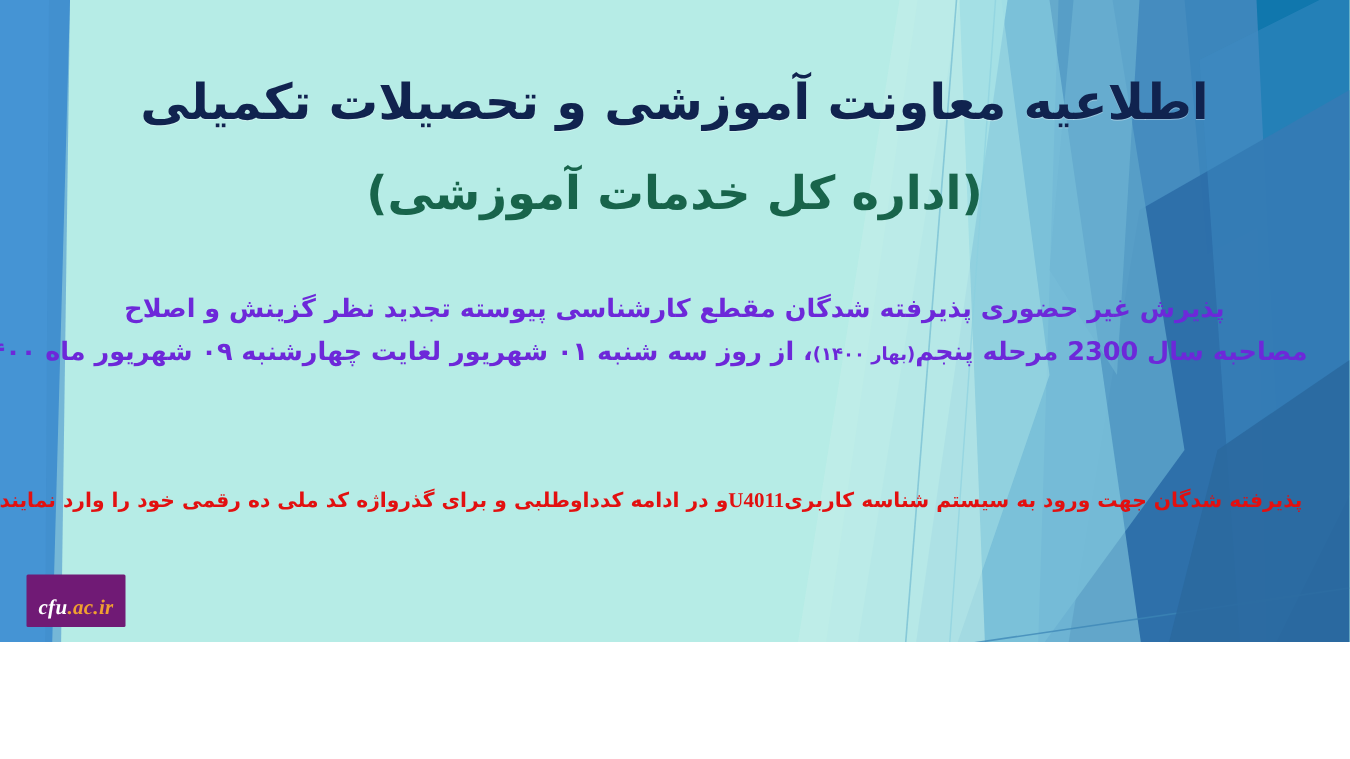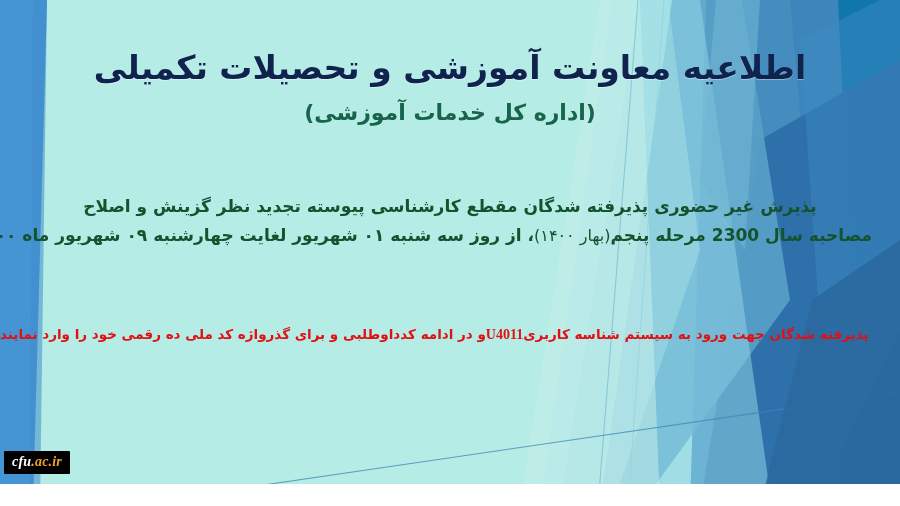--- a/index.html
+++ b/index.html
@@ -4,21 +4,21 @@
 <title>Announcement Slide</title>
 <style>
   html, body {
     margin: 0;
     padding: 0;
     background: #ffffff;
   }
   #slide {
     position: relative;
     width: 900px;
-    height: 484px;
+    height: 428px;
     overflow: hidden;
     background: #b6ece6;
     font-family: "DejaVu Sans", "Liberation Sans", sans-serif;
     direction: rtl;
   }
   #bg-art {
     position: absolute;
     inset: 0;
     width: 900px;
     height: 506px;
@@ -41,47 +41,47 @@
   #slide-title {
     font-size: 33px;
     font-weight: bold;
     color: #10234f;
     line-height: 1.32;
     letter-spacing: 0px;
     white-space: nowrap;
     text-shadow: 0 1px 0 rgba(255,255,255,.35);
   }
   #slide-subtitle {
-    margin-top: 9px;
-    font-size: 22px;
+    margin-top: 19px;
+    font-size: 31px;
     font-weight: bold;
     color: #18644b;
     line-height: 1.3;
     white-space: nowrap;
   }
 
   
   #body-block {
     position: absolute;
     top: 192px;
     left: 28px;
     width: 844px;
     text-align: center;
     color: #10234f;
   }
   .body-line {
     font-size: 17px;
     font-weight: bold;
     line-height: 1.72;
-    color: #14532d;
+    color: #6d28d9;
     white-space: nowrap;
   }
   .body-line .small-paren {
-    font-size: 16px;
-    font-weight: normal;
+    font-size: 12px;
+    font-weight: bold;
   }
   .body-line.line-2 {
     letter-spacing: .2px;
   }
   .body-line.line-3 {
     margin-top: 7px;
   }
 
   
   #red-note {
@@ -109,25 +109,25 @@
     bottom: 26px;
     width: 118px;
     height: 128px;
     z-index: 6;
   }
   #logo-wrap svg { display: block; }
 
   
   #watermark {
     position: absolute;
-    left: 4px;
+    left: 18px;
     bottom: 10px;
-    background: #000000;
+    background: #701a75;
     color: #ffffff;
-    padding: 3px 8px 4px 8px;
+    padding: 15px 8px 4px 8px;
     font-family: "Liberation Serif", "DejaVu Serif", serif;
     font-style: italic;
     font-weight: bold;
     font-size: 14px;
     letter-spacing: .2px;
     direction: ltr;
     z-index: 7;
     border-radius: 1px;
   }
   #watermark .wm-orange { color: #f0a030; }

